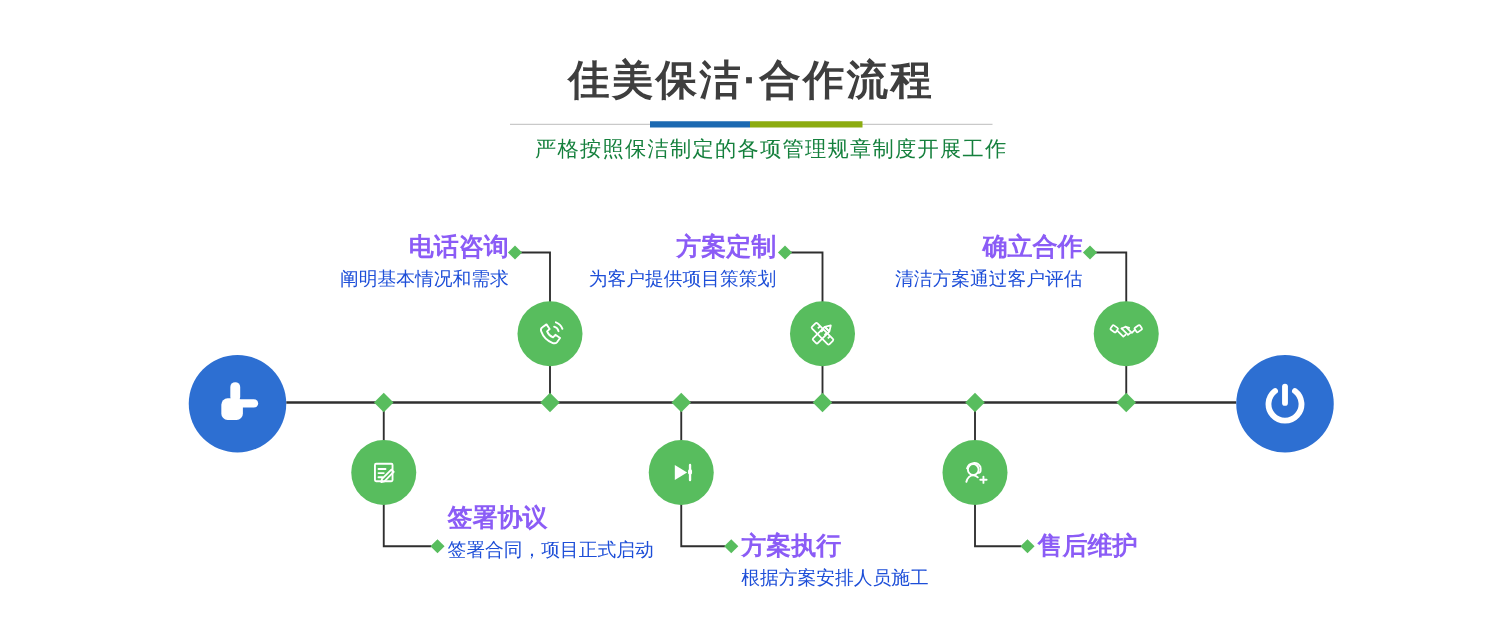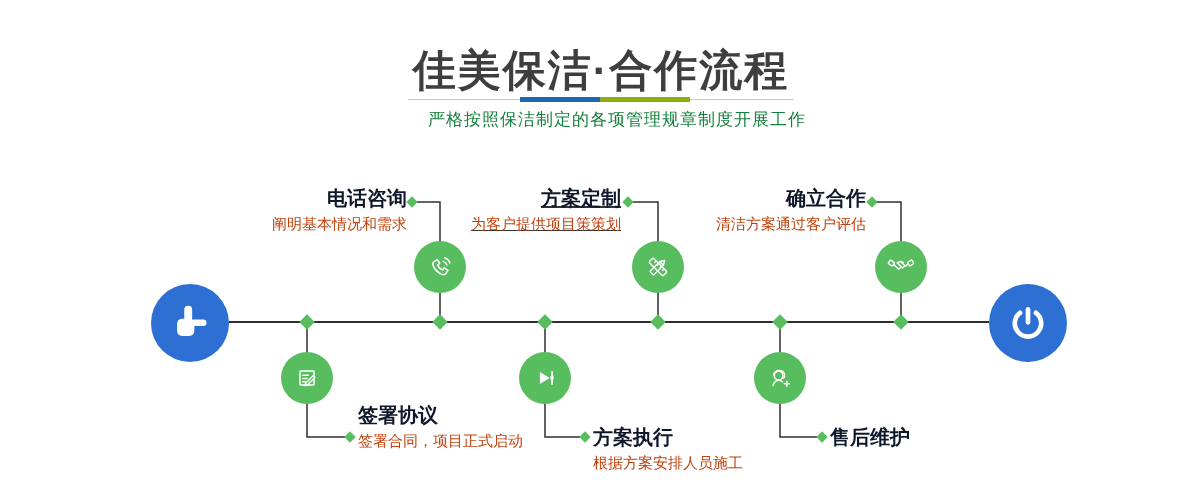--- a/index.html
+++ b/index.html
@@ -3,41 +3,41 @@
 <meta charset="utf-8">
 <style>
   html,body{margin:0;padding:0;background:#fff;}
   .canvas{
     position:relative;width:1202px;height:502px;background:#fff;overflow:hidden;
     font-family:"Liberation Sans","DejaVu Sans",sans-serif;color:#333;
   }
   
   .hdr-title{
     position:absolute;left:0;top:42px;width:100%;text-align:center;
-    font-size:43px;font-weight:700;color:#3e3e3e;letter-spacing:2px;margin:0;
+    font-size:33px;font-weight:700;color:#3e3e3e;letter-spacing:2px;margin:0;
   }
   .divider{position:absolute;left:408px;top:96px;width:386px;height:7px;}
   .divider .thin{position:absolute;left:0;top:3px;width:100%;height:1px;background:#c9c9c9;}
   .divider .seg{position:absolute;top:1px;height:5px;}
   .divider .seg.blue{left:112px;width:80px;background:#1b69b1;}
   .divider .seg.green{left:192px;width:90px;background:#8cac10;}
   .hdr-sub{
     position:absolute;left:16px;top:108px;width:100%;text-align:center;
     font-size:17px;color:#15803d;margin:0;letter-spacing:1px;
   }
   
   svg.wires{position:absolute;left:0;top:0;pointer-events:none;}
   
   .node{position:absolute;border-radius:50%;display:flex;align-items:center;justify-content:center;}
   .node.blue{width:78px;height:78px;background:#2d6fd2;}
   .node.green{width:52px;height:52px;background:#58bd5e;}
   
   .lbl{position:absolute;width:330px;}
-  .lbl .t{font-size:20px;font-weight:700;color:#0f172a;line-height:22px;}
-  .lbl .d{font-size:15px;color:#c2410c;margin-top:6px;line-height:18px;}
+  .lbl .t{font-size:20px;font-weight:700;color:#8b5cf6;line-height:22px;}
+  .lbl .d{font-size:15px;color:#1d4ed8;margin-top:6px;line-height:18px;}
   .lbl.top{text-align:right;}
   .lbl.bot{text-align:left;}
 </style>
 </head>
 <body>
 
 <div class="canvas">
 
   <h1 class="hdr-title">佳美保洁·合作流程</h1>
 
@@ -159,21 +159,21 @@
         <path d="M20.8 12v2.2c0 1.2-1 2.1-2.5 2.1"></path>
         <path d="M23.2 19.5v5.4M20.5 22.2h5.4"></path>
       </g>
     </svg>
   </div>
 
   <div class="lbl top" style="left:77px;top:187px;">
     <div class="t">电话咨询</div>
     <div class="d">阐明基本情况和需求</div>
   </div>
-  <div class="lbl top" style="left:291px;top:187px;text-decoration:underline;">
+  <div class="lbl top" style="left:291px;top:187px;">
     <div class="t">方案定制</div>
     <div class="d">为客户提供项目策策划</div>
   </div>
   <div class="lbl top" style="left:536px;top:187px;">
     <div class="t">确立合作</div>
     <div class="d">清洁方案通过客户评估</div>
   </div>
 
   <div class="lbl bot" style="left:358px;top:404px;">
     <div class="t">签署协议</div>

